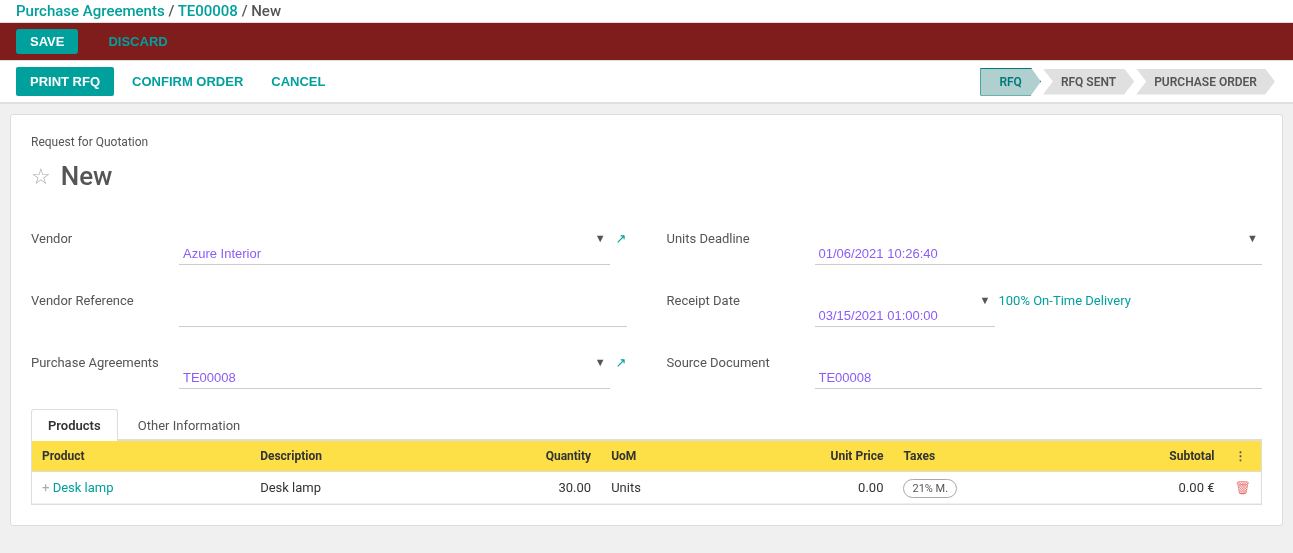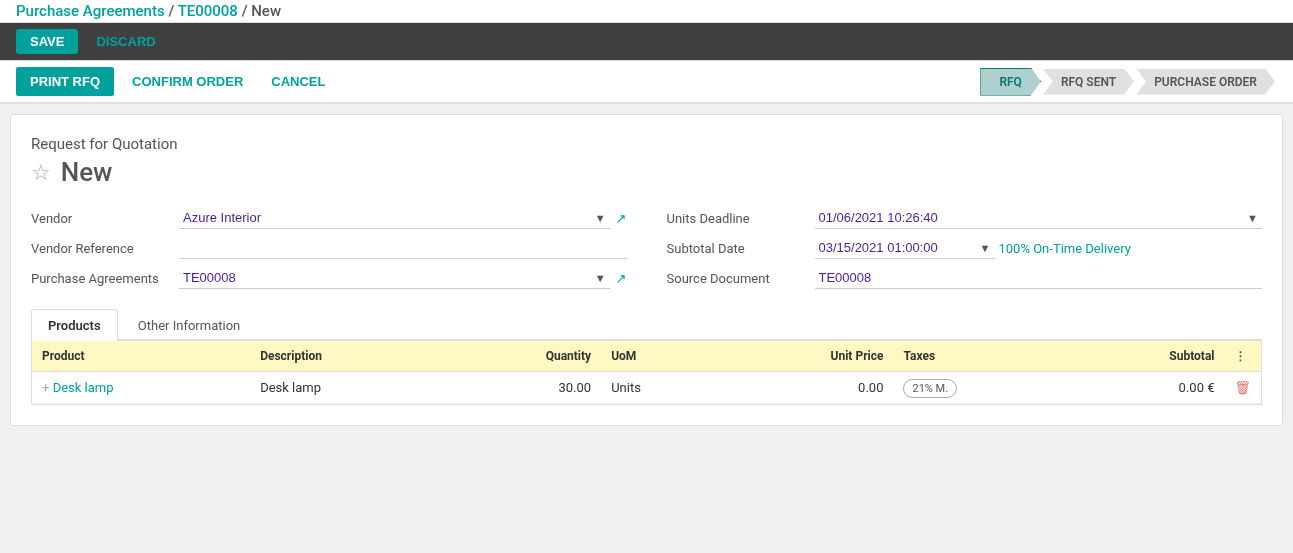--- a/index.html
+++ b/index.html
@@ -2,65 +2,65 @@
 <html><head>
   <meta charset="utf-8">
   <style>
     * { box-sizing: border-box; margin: 0; padding: 0; }
     body { font-family: -apple-system, BlinkMacSystemFont, 'Segoe UI', Roboto, sans-serif; font-size: 13px; color: #333; background: #f0f0f0; }
 
     .top-bar { background: #fff; padding: 2px 16px; display: flex; align-items: center; gap: 8px; border-bottom: 1px solid #ddd; }
     .breadcrumb { color: #00a09d; font-size: 15px; font-weight: 500; }
     .breadcrumb span { color: #555; }
 
-    .action-bar { background: #404040; padding: 6px 16px; display: flex; align-items: center; gap: 8px; border-bottom: 1px solid #ddd; }
+    .action-bar { background: #7f1d1d; padding: 6px 16px; display: flex; align-items: center; gap: 20px; border-bottom: 1px solid #ddd; }
     .btn-save { background: #00a09d; color: #fff; border: none; padding: 5px 14px; border-radius: 3px; cursor: pointer; font-size: 13px; font-weight: 600; }
     .btn-discard { background: transparent; color: #00a09d; border: none; padding: 5px 10px; cursor: pointer; font-size: 13px; font-weight: 600; }
 
     .workflow-bar { background: #fff; padding: 6px 16px; display: flex; align-items: center; gap: 0; border-bottom: 2px solid #e0e0e0; }
     .btn-workflow-solid { background: #00a09d; color: #fff; border: none; padding: 7px 14px; cursor: pointer; font-size: 13px; font-weight: 600; margin-right: 4px; border-radius: 2px; }
     .btn-workflow-outline { background: transparent; color: #00a09d; border: none; padding: 7px 14px; cursor: pointer; font-size: 13px; font-weight: 600; }
 
     .status-pipeline { margin-left: auto; display: flex; align-items: center; gap: 0; }
     .status-step { padding: 6px 18px; background: #e0e0e0; color: #555; font-size: 12px; font-weight: 600; position: relative; clip-path: polygon(0 0, calc(100% - 10px) 0, 100% 50%, calc(100% - 10px) 100%, 0 100%, 10px 50%); margin-right: 2px; }
     .status-step:first-child { clip-path: polygon(0 0, calc(100% - 10px) 0, 100% 50%, calc(100% - 10px) 100%, 0 100%); }
     .status-step.active { background: #b0d0cf; color: #007a78; border: 1px solid #007a78; }
 
     .main-content { margin: 10px; background: #fff; border: 1px solid #ddd; border-radius: 3px; padding: 20px; }
 
-    .form-label-small { font-size: 15px; color: #555; margin-bottom: 4px; }
+    .form-label-small { font-size: 12px; color: #555; margin-bottom: 12px; }
     .form-title-row { display: flex; align-items: center; gap: 10px; margin-bottom: 20px; }
     .star-icon { font-size: 22px; color: #aaa; cursor: pointer; }
     .form-title { font-size: 26px; font-weight: 500; color: #555; }
 
     .form-grid { display: grid; grid-template-columns: 1fr 1fr; gap: 0 40px; margin-bottom: 20px; }
     .form-left, .form-right { display: flex; flex-direction: column; gap: 8px; }
 
     .form-row { display: flex; align-items: center; gap: 8px; }
     .form-field-label { width: 140px; color: #555; font-size: 13px; flex-shrink: 0; }
     .form-field-value { flex: 1; display: flex; align-items: center; gap: 4px; }
-    .form-input { border: none; border-bottom: 1px solid #ccc; padding: 3px 4px; font-size: 13px; color: #4c1d95; width: 100%; background: transparent; }
+    .form-input { border: none; border-bottom: 1px solid #ccc; padding: 3px 4px; font-size: 13px; color: #8b5cf6; width: 100%; background: transparent; margin-top: 32px; }
     .form-select-wrapper { position: relative; flex: 1; display: flex; align-items: center; }
     .form-select-wrapper .form-input { padding-right: 20px; }
     .dropdown-arrow { color: #555; font-size: 11px; position: absolute; right: 4px; pointer-events: none; }
     .external-link { color: #00a09d; cursor: pointer; font-size: 13px; margin-left: 2px; }
     .green-link { color: #00a09d; font-size: 13px; cursor: pointer; white-space: nowrap; }
 
     .checkbox-row { display: flex; align-items: center; gap: 6px; }
     .checkbox-label { color: #555; font-size: 13px; }
 
     
     .tabs-container { border-bottom: 2px solid #ddd; margin-bottom: 0; }
     .tab { display: inline-block; padding: 8px 16px; cursor: pointer; font-size: 13px; color: #555; border: 1px solid transparent; border-bottom: none; margin-bottom: -2px; }
     .tab.active { border-color: #ddd; border-bottom-color: #fff; color: #333; font-weight: 600; background: #fff; border-radius: 3px 3px 0 0; }
 
     
     .table-container { border: 1px solid #ddd; border-top: none; }
     .products-table { width: 100%; border-collapse: collapse; }
-    .products-table th { background: #fef9c3; padding: 8px 10px; text-align: left; font-size: 12px; font-weight: 700; color: #333; border-bottom: 1px solid #ddd; }
+    .products-table th { background: #fde047; padding: 8px 10px; text-align: left; font-size: 12px; font-weight: 700; color: #333; border-bottom: 1px solid #ddd; }
     .products-table th.right { text-align: right; }
     .products-table td { padding: 8px 10px; border-bottom: 1px solid #f0f0f0; font-size: 13px; }
     .products-table td.right { text-align: right; }
     .product-link { color: #00a09d; cursor: pointer; }
     .drag-handle { color: #aaa; cursor: grab; }
     .tax-badge { border: 1px solid #aaa; border-radius: 10px; padding: 2px 8px; font-size: 11px; color: #555; }
     .delete-icon { color: #e86e6e; cursor: pointer; }
     .add-links { padding: 8px 10px; display: flex; gap: 16px; }
     .add-link { color: #00a09d; cursor: pointer; font-size: 13px; }
     .col-menu { color: #555; cursor: pointer; }
@@ -138,21 +138,21 @@
       <div class="form-row">
         <span class="form-field-label">Units Deadline</span>
         <div class="form-field-value">
           <div class="form-select-wrapper">
             <input class="form-input" type="text" value="01/06/2021 10:26:40" style="">
             <span class="dropdown-arrow">▼</span>
           </div>
         </div>
       </div>
       <div class="form-row">
-        <span class="form-field-label">Subtotal Date</span>
+        <span class="form-field-label">Receipt Date</span>
         <div class="form-field-value">
           <div class="form-select-wrapper" style="flex:0 0 auto; width:180px;">
             <input class="form-input" type="text" value="03/15/2021 01:00:00" style="">
             <span class="dropdown-arrow">▼</span>
           </div>
           <span class="green-link">100% On-Time Delivery</span>
         </div>
       </div>
       <div class="form-row">
         <span class="form-field-label">Source Document</span>

